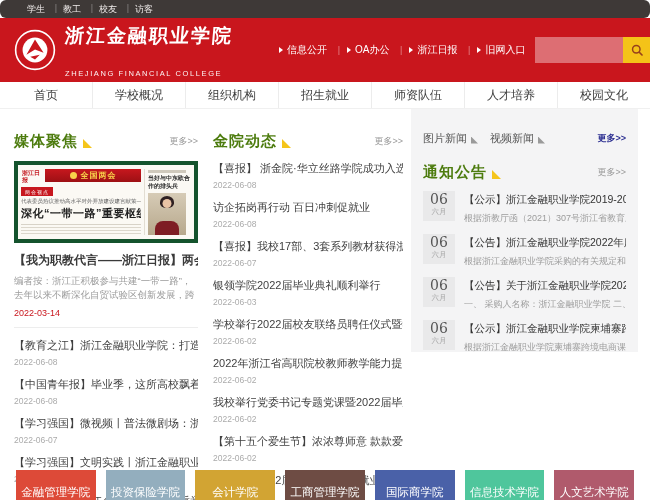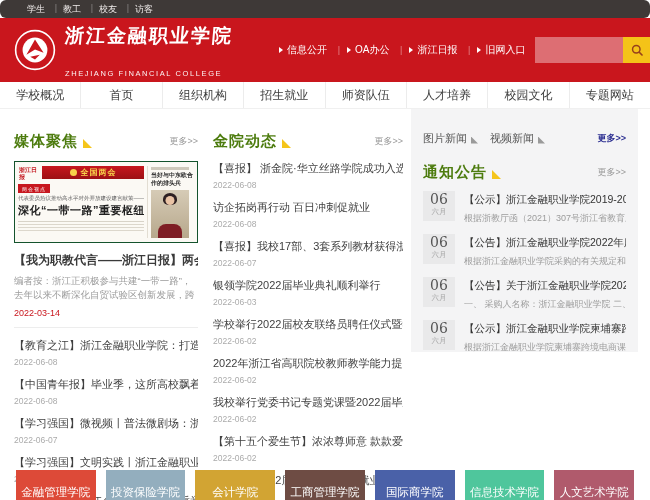--- a/index.html
+++ b/index.html
@@ -48,21 +48,21 @@
     padding:22px 12px 0 12px; }
 
   .sec-head { display:flex; align-items:center; }
   .sec-title { color:#4d7c0f; font-size:15px; font-weight:bold; letter-spacing:1px; }
   .marker { width:9px; height:9px; background:#f5c51b; margin-left:5px; margin-top:4px;
     clip-path:polygon(0 0,100% 100%,0 100%); }
   .more { margin-left:auto; font-size:9px; color:#9a9a9a; cursor:pointer; }
   .more.blue { color:#2e3192; font-weight:bold; }
 
   
-  .paper { margin-top:10px; height:82px; background:#fbf9f4; border:1px solid #14532d;
+  .paper { margin-top:10px; height:82px; background:#fbf9f4; border:4px solid #14532d;
     display:flex; padding:4px 4px 4px 3px; cursor:pointer; }
   .p-left { flex:1; position:relative; min-width:0; }
   .p-mast { position:absolute; top:1px; left:1px; width:20px; color:#c3151c; font-weight:bold;
     font-size:6px; line-height:1.15; font-family:"DejaVu Serif",serif; }
   .p-banner { margin-left:24px; height:13px; background:linear-gradient(#c7171e,#9d1014);
     color:#f8d24a; font-size:8px; font-weight:bold; display:flex; align-items:center;
     justify-content:center; letter-spacing:1px; }
   .p-banner .emb { width:7px; height:7px; border-radius:50%; background:#f8d24a; margin-right:4px; }
   .p-ribbon { margin-top:5px; width:32px; height:9px; background:#c7171e; color:#fff;
     font-size:5px; display:flex; align-items:center; justify-content:center; letter-spacing:1px; }
@@ -162,28 +162,27 @@
     <button>
       <svg width="13" height="13" viewBox="0 0 16 16">
         <circle cx="6.5" cy="6.5" r="4.6" fill="none" stroke="#96401c" stroke-width="1.8"></circle>
         <line x1="10" y1="10" x2="14.2" y2="14.2" stroke="#96401c" stroke-width="1.8"></line>
       </svg>
     </button>
   </div>
 </div>
 
 <div class="nav">
+  <div class="nav-item">首页</div>
   <div class="nav-item">学校概况</div>
-  <div class="nav-item">首页</div>
   <div class="nav-item">组织机构</div>
   <div class="nav-item">招生就业</div>
   <div class="nav-item">师资队伍</div>
   <div class="nav-item">人才培养</div>
   <div class="nav-item">校园文化</div>
-  <div class="nav-item">专题网站</div>
 </div>
 
 <div class="main">
 
   <div class="col-left">
     <div class="sec-head">
       <span class="sec-title">媒体聚焦</span>
       <span class="marker"></span>
       <span class="more">更多&gt;&gt;</span>
     </div>

